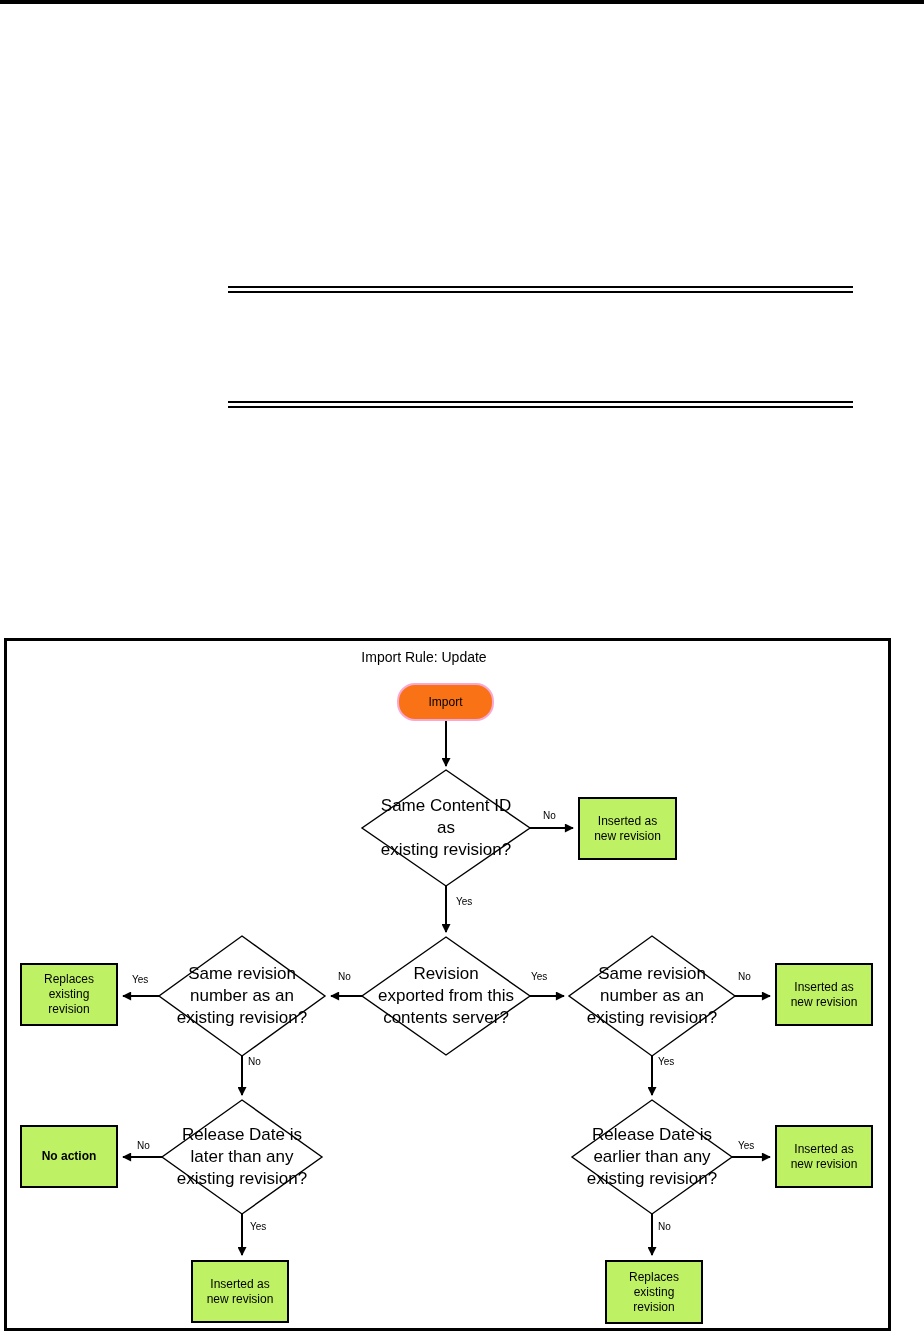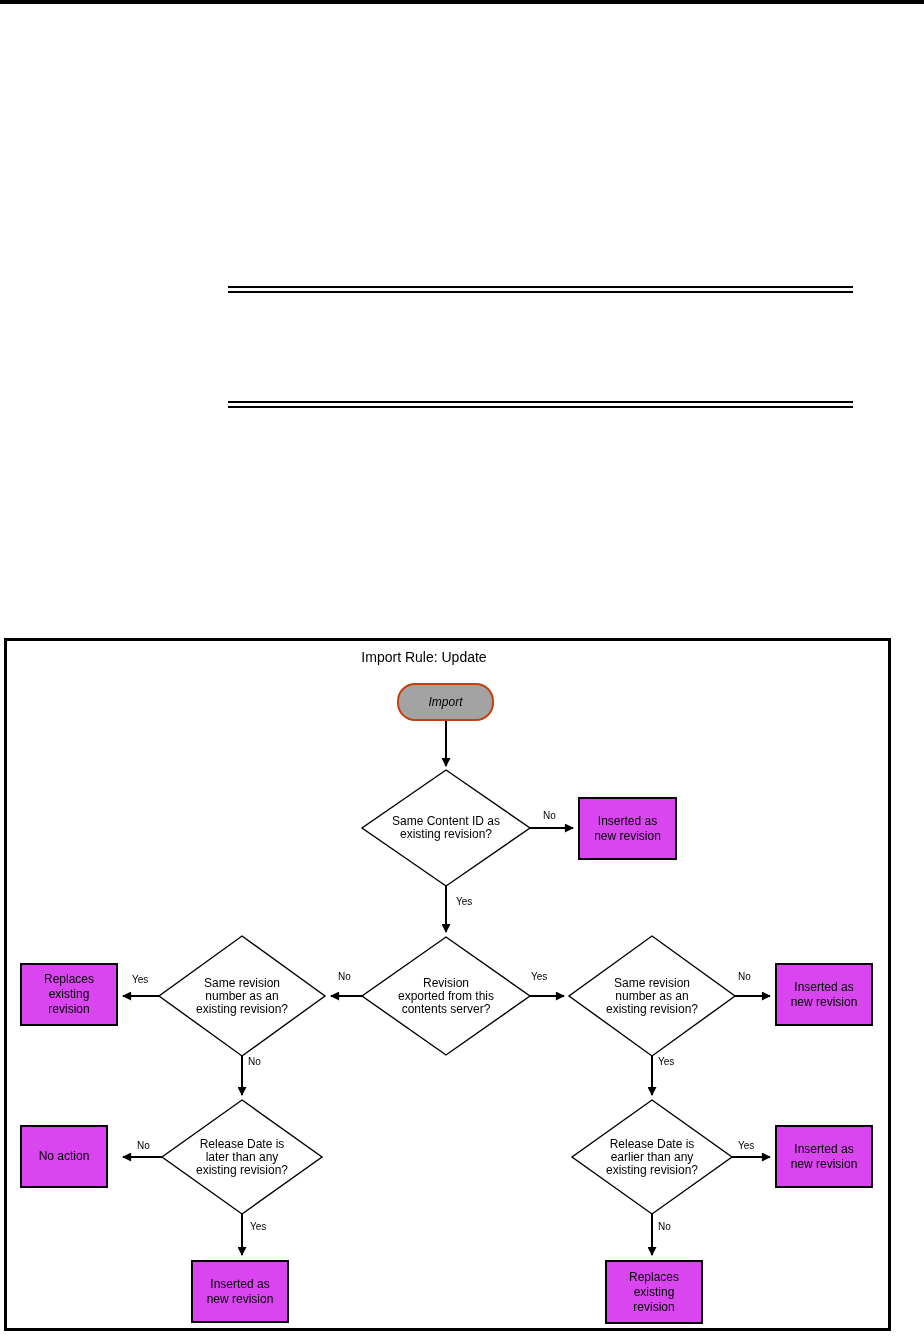--- a/index.html
+++ b/index.html
@@ -10,34 +10,34 @@
             border-top:2px solid #000; border-bottom:2px solid #000;}
   #rule1 {top:286px;}
   #rule2 {top:401px;}
   .frame {position:absolute; left:4px; top:638px; width:881px; height:687px; border:3px solid #000;}
   .title {position:absolute; left:424px; top:649px; transform:translateX(-50%);
           font-size:14px; white-space:nowrap;}
   svg.layer {position:absolute; left:0; top:0; width:924px; height:1336px;}
   svg.layer line {stroke:#000; stroke-width:2;}
   svg.layer polygon {fill:#ffffff; stroke:#000; stroke-width:1.4;}
   .stadium {position:absolute; box-sizing:border-box; left:397px; top:683px; width:97px; height:38px;
-            border:2px solid #c2410c; border-radius:18px; background:#a3a3a3;
-            display:flex; align-items:center; justify-content:center; font-size:12px;font-style:italic;}
-  .rbox {position:absolute; box-sizing:border-box; border:2px solid #000; background:#d946ef;
+            border:2px solid #f9a8d4; border-radius:18px; background:#f97316;
+            display:flex; align-items:center; justify-content:center; font-size:12px;}
+  .rbox {position:absolute; box-sizing:border-box; border:2px solid #000; background:#bef264;
          display:flex; align-items:center; justify-content:center; text-align:center;
          font-size:12px; line-height:15px; white-space:pre-line;}
   #b1 {left:578px; top:797px; width:99px; height:63px;}
   #b2 {left:20px;  top:963px; width:98px; height:63px;}
-  #b3 {left:20px;  top:1125px; width:88px; height:63px;}
+  #b3 {left:20px;  top:1125px; width:98px; height:63px;font-weight:bold;}
   #b4 {left:191px; top:1260px; width:98px; height:63px;}
   #b5 {left:775px; top:963px; width:98px; height:63px;}
   #b6 {left:775px; top:1125px; width:98px; height:63px;}
   #b7 {left:605px; top:1260px; width:98px; height:64px;}
   .dlabel {position:absolute; transform:translate(-50%,-50%); text-align:center;
-           font-size:12px; line-height:13px; white-space:pre-line; pointer-events:none; width:150px;}
+           font-size:17px; line-height:22px; white-space:pre-line; pointer-events:none; width:150px;}
   #ld1 {left:446px; top:828px;}
   #ld2 {left:446px; top:996px;}
   #ld3 {left:242px; top:996px;}
   #ld4 {left:242px; top:1157px;}
   #ld5 {left:652px; top:996px;}
   #ld6 {left:652px; top:1157px;}
   .elabel {position:absolute; font-size:10px; white-space:nowrap;}
   #e_d1_no  {left:543px; top:810px;}
   #e_d1_yes {left:456px; top:896px;}
   #e_d2_no  {left:338px; top:971px;}

